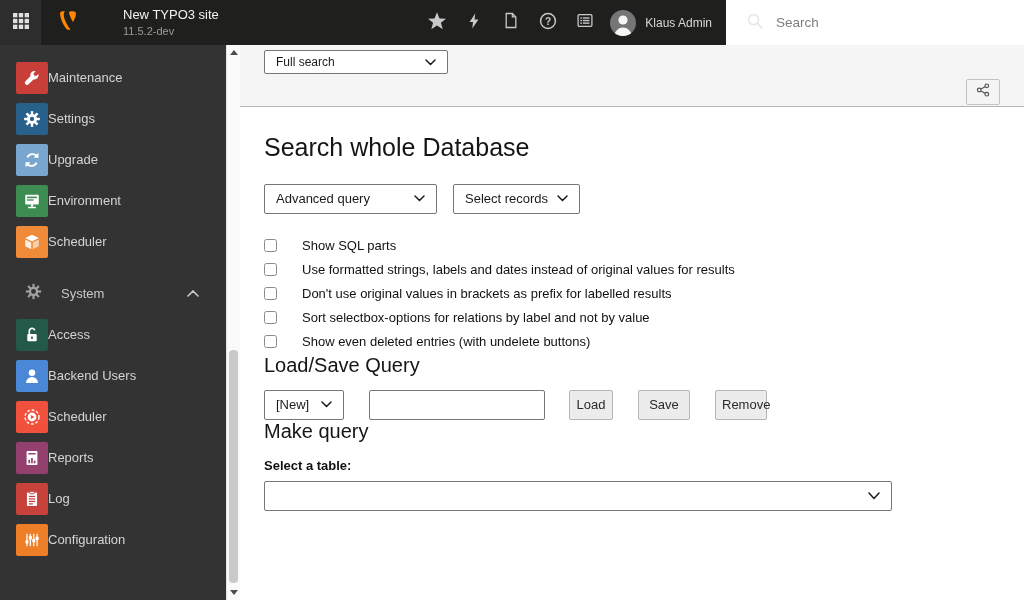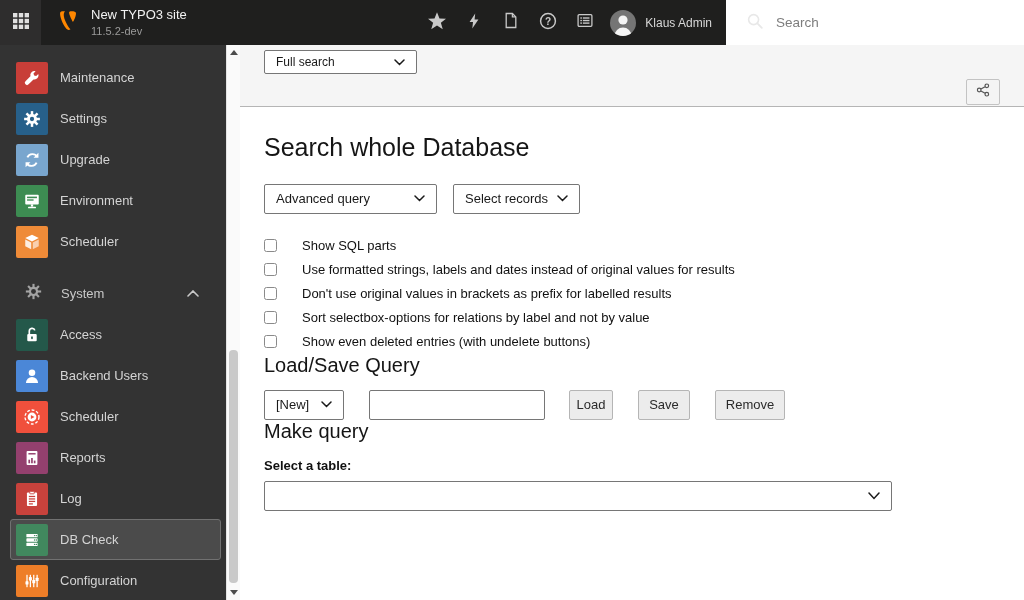--- a/index.html
+++ b/index.html
@@ -8,38 +8,38 @@
     width:1024px; height:600px; overflow:hidden; position:relative;
     font-family:"Liberation Sans", sans-serif; background:#fff;
   }
 
   
   .topbar { position:absolute; top:0; left:0; width:1024px; height:45px;
             background:#1f1f1e; display:flex; align-items:stretch; z-index:20; }
   .grid-btn { width:41px; display:flex; align-items:center; justify-content:center;
               background:#2e2d2d; cursor:pointer; flex:0 0 41px; }
   .brand { display:flex; align-items:center; gap:11px; padding-left:13px; cursor:pointer; }
-  .brand-text { display:flex; flex-direction:column; justify-content:center; line-height:1.3; }
+  .brand-text { display:flex; flex-direction:column; justify-content:center; line-height:1.3;margin-left:32px; }
   .brand-title { color:#f2f2f2; font-size:13px; }
   .brand-version { color:#9a9a9a; font-size:11px; }
   .tb-spacer { flex:1 1 auto; }
   .tb-icon { width:37px; display:flex; align-items:center; justify-content:center; cursor:pointer; flex:0 0 37px; }
   .tb-user { display:flex; align-items:center; gap:9px; padding:0 14px 0 7px; cursor:pointer; }
   .avatar { width:26px; height:26px; border-radius:50%; background:#757575; overflow:hidden; flex:0 0 26px; }
   .user-name { color:#d8d8d8; font-size:12px; white-space:nowrap; }
   .tb-search { width:298px; flex:0 0 298px; background:#ffffff; display:flex;
                align-items:center; gap:13px; padding-left:21px; cursor:text; }
   .search-ph { color:#7d7d7d; font-size:13.5px; }
   svg text { font-family:"Liberation Sans", sans-serif; }
 
   
   .sidebar { position:absolute; top:45px; left:0; width:226px; height:555px;
              background:#333333; padding-top:12px; overflow:hidden; z-index:10; }
   .sb-item { height:41px; display:flex; align-items:center; padding-left:16px;
-             gap:12px; cursor:pointer; }
+             gap:0; cursor:pointer; }
   .sb-item.active { background:#4b4b4b; border:1px solid #717171; border-radius:3px;
                     margin:0 5px 0 10px; padding-left:5px; }
   .tile { width:32px; height:32px; border-radius:2px; display:flex; align-items:center;
           justify-content:center; flex:0 0 32px; }
   .tile svg { width:18px; height:18px; display:block; }
   .sb-label { color:#d4d4d4; font-size:13px; white-space:nowrap; }
   .sb-section { height:41px; margin-top:11px; display:flex; align-items:center;
                 padding:0 27px 0 25px; gap:19px; cursor:pointer; }
   .sb-section .sb-label { color:#c9c9c9; }
   .sb-section .chev-up { margin-left:auto; }
@@ -59,21 +59,21 @@
   
   .main { position:absolute; top:45px; left:240px; width:784px; height:555px; background:#fff; }
   .docheader { height:62px; background:#f5f5f5; border-bottom:1px solid #b5b5b5; position:relative; }
 
   .sel { height:30px; border:1px solid #767676; border-radius:2px; background:#fff;
          display:flex; align-items:center; justify-content:space-between;
          padding:0 11px; font-size:13px; color:#1a1a1a; cursor:pointer; }
   .sel .sel-text { white-space:nowrap; overflow:hidden; }
   .chev-dn svg, .chev-up svg { display:block; }
 
-  .view-select { position:absolute; left:24px; top:5px; width:153px; height:24px; font-size:12px; }
+  .view-select { position:absolute; left:24px; top:5px; width:184px; height:24px; font-size:12px; }
   .share-btn { position:absolute; right:24px; top:34px; width:34px; height:26px;
                background:#f4f4f4; border:1px solid #c3c3c3; border-radius:2px;
                display:flex; align-items:center; justify-content:center; cursor:pointer; }
 
   .content { padding:26px 24px 0 24px; }
   .page-title { font-size:25px; font-weight:400; color:#151515; margin:0; line-height:1.15; }
 
   .select-row { margin-top:22px; display:flex; gap:16px; }
   .sel-advanced { width:173px;align-items:center; }
   .sel-records { width:127px; }
@@ -88,21 +88,21 @@
   h2.sect { font-size:20px; font-weight:400; color:#151515; margin:0; line-height:1.15; }
   .h2-loadsave { margin-top:27px; }
   .ls-row { margin-top:13px; display:flex; align-items:center; }
   .sel-new { width:80px; }
   .ls-input { margin-left:25px; width:176px; height:30px; border:1px solid #767676;
               border-radius:2px; padding:0 8px; font-size:13px; font-family:inherit; }
   .btn { height:30px; background:#ececec; border:1px solid #b5b5b5; border-radius:2px;
          font-size:13px; color:#2b2b2b; font-family:inherit; cursor:pointer; }
   .btn-load { margin-left:24px; width:44px; }
   .btn-save { margin-left:25px; width:52px; }
-  .btn-remove { margin-left:25px; width:70px; }
+  .btn-remove { margin-left:25px; width:52px; }
 
   .h2-makequery { margin-top:26px; }
   .table-label { margin-top:15px; font-size:13px; font-weight:700; color:#111; }
   .sel-table { margin-top:8px; width:628px; }
 </style>
 </head>
 <body>
 
 <header class="topbar">
   <div class="grid-btn">
@@ -333,36 +333,20 @@
         <rect x="6" y="1.2" width="4" height="2.2" rx="0.5" stroke="var(--tile)" stroke-width="0.8"></rect>
         <rect x="5.2" y="5.2" width="5.6" height="1.1" fill="var(--tile)"></rect>
         <rect x="5.2" y="7.4" width="5.6" height="1.1" fill="var(--tile)"></rect>
         <rect x="5.2" y="9.6" width="5.6" height="1.1" fill="var(--tile)"></rect>
         <rect x="5.2" y="11.8" width="3.6" height="1.1" fill="var(--tile)"></rect>
       </svg>
     </span>
     <span class="sb-label">Log</span>
   </div>
 
-  <div class="sb-item active">
-    <span class="tile" style="background-color: rgb(65, 136, 94); --tile: #41885e;">
-      <svg viewBox="0 0 16 16" fill="#fff">
-        <rect x="3" y="2.6" width="10" height="3" rx="0.6"></rect>
-        <rect x="3" y="6.5" width="10" height="3" rx="0.6"></rect>
-        <rect x="3" y="10.4" width="10" height="3" rx="0.6"></rect>
-        <circle cx="10.3" cy="4.1" r="0.65" fill="var(--tile)"></circle>
-          <circle cx="11.9" cy="4.1" r="0.65" fill="var(--tile)"></circle>
-        <circle cx="10.3" cy="8" r="0.65" fill="var(--tile)"></circle>
-          <circle cx="11.9" cy="8" r="0.65" fill="var(--tile)"></circle>
-        <circle cx="10.3" cy="11.9" r="0.65" fill="var(--tile)"></circle>
-          <circle cx="11.9" cy="11.9" r="0.65" fill="var(--tile)"></circle>
-      </svg>
-    </span>
-    <span class="sb-label">DB Check</span>
-  </div>
 
   <div class="sb-item">
     <span class="tile" style="background-color: rgb(238, 126, 40); --tile: #ee7e28;">
       <svg viewBox="0 0 16 16" fill="#fff">
         <rect x="3" y="2.5" width="1.1" height="11"></rect>
           <rect x="2.2" y="8.2" width="2.7" height="3" rx="0.5"></rect>
         <rect x="6" y="2.5" width="1.1" height="11"></rect>
           <rect x="5.2" y="4.5" width="2.7" height="3" rx="0.5"></rect>
         <rect x="9" y="2.5" width="1.1" height="11"></rect>
           <rect x="8.2" y="7" width="2.7" height="3" rx="0.5"></rect>

